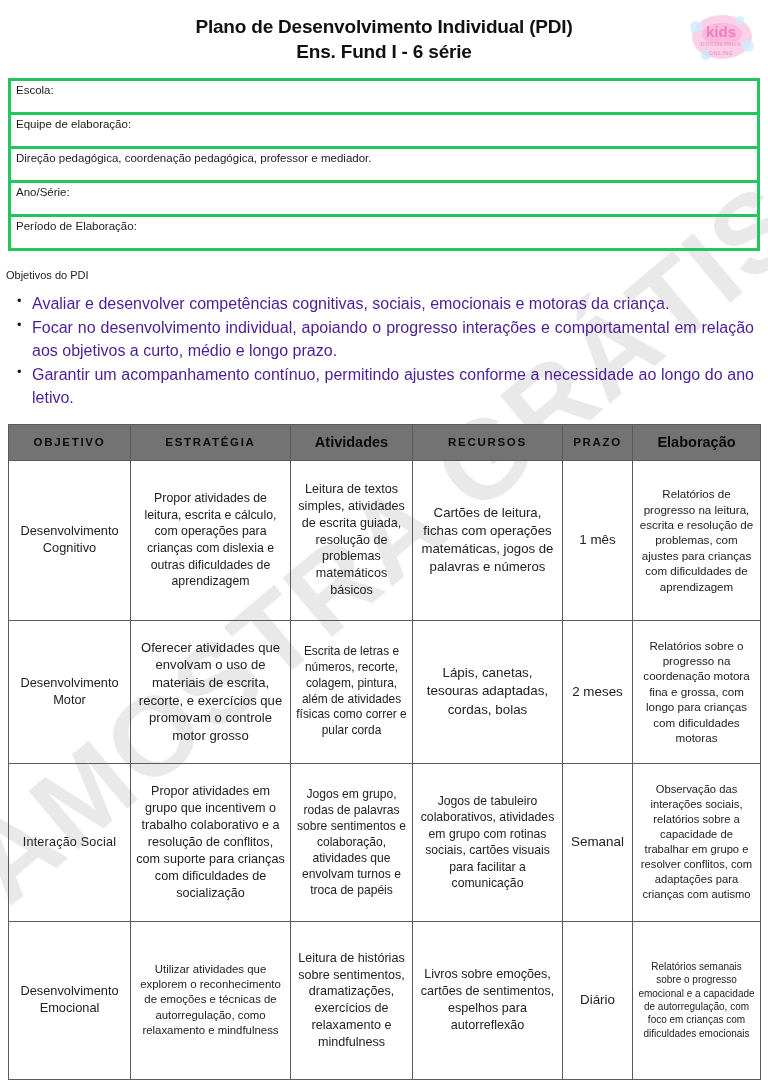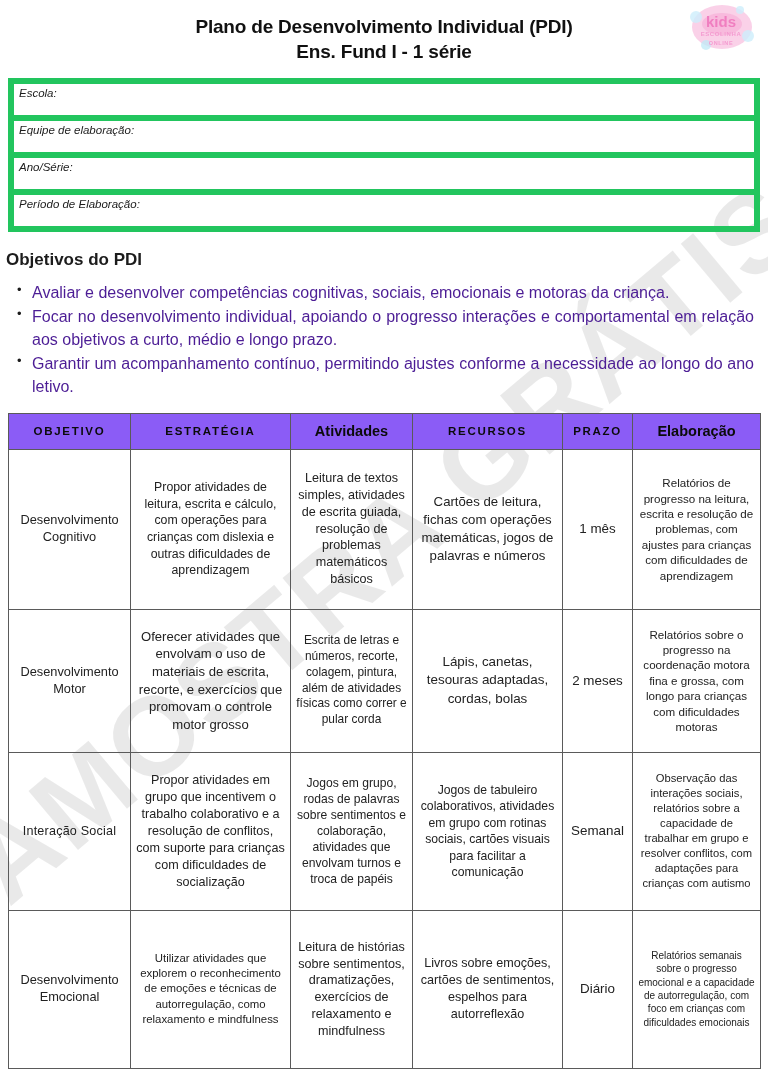--- a/index.html
+++ b/index.html
@@ -46,21 +46,21 @@
     z-index: 10;
     width: 768px;
     padding: 0;
     box-sizing: border-box;
   }
 
   
   #logo-wrap {
     position: absolute;
     right: 10px;
-    top: 0;
+    top: 10px;
     width: 74px;
     height: 54px;
     z-index: 20;
   }
   #logo-wrap svg { display: block; }
 
   
   .doc-title {
     text-align: center;
     font-family: "Liberation Sans", sans-serif;
@@ -84,36 +84,35 @@
   }
 
   
   .form-table {
     width: 752px;
     margin: 0 auto;
     border-collapse: collapse;
     table-layout: fixed;
   }
   .form-table td {
-    border: 6px solid #22c55e;
+    border: 3px solid #22c55e;
     height: 26px;
     padding: 2px 5px 3px 5px;
     font-size: 11.5px;
     line-height: 1.25;
     vertical-align: top;
     color: #1c1c1c;
     font-family: "Liberation Sans", sans-serif;
-    font-style: italic;
   }
 
   
   .section-heading {
     margin: 18px 0 12px 6px;
-    font-size: 17px;
-    font-weight: bold;
+    font-size: 11px;
+    font-weight: normal;
     color: #1c1c1c;
     font-family: "Liberation Sans", sans-serif;
   }
   ul.objectives {
     margin: 0 14px 0 6px;
     padding: 0 0 0 26px;
     list-style: none;
   }
   ul.objectives li {
     position: relative;
@@ -144,21 +143,21 @@
     border-collapse: collapse;
     table-layout: fixed;
   }
   table.matrix th,
   table.matrix td {
     border: 1px solid #5a5a5a;
     vertical-align: middle;
     text-align: center;
   }
   table.matrix thead th {
-    background: #8b5cf6;
+    background: #737373;
     height: 31px;
     padding: 2px 2px;
     color: #0b0b0b;
   }
   .th-mono {
     font-family: "Liberation Sans", sans-serif;
     font-weight: bold;
     font-size: 11.5px;
     letter-spacing: 1.7px;
   }
@@ -216,29 +215,32 @@
     <ellipse cx="38" cy="24" rx="20" ry="11" fill="#f5a8d4" opacity="0.55"></ellipse>
     <text x="37" y="27" font-family="'Liberation Sans', sans-serif" font-size="15" font-weight="bold" fill="#f07ec0" text-anchor="middle">kids</text>
     <text x="37" y="36" font-family="'Liberation Sans', sans-serif" font-size="6" font-weight="bold" fill="#f49ad0" text-anchor="middle" letter-spacing="0.6">ESCOLINHA</text>
     <text x="37" y="45" font-family="'Liberation Sans', sans-serif" font-size="5.5" font-weight="bold" fill="#f49ad0" text-anchor="middle" letter-spacing="0.6">ONLINE</text>
   </svg>
 </div>
 
 <div id="page">
 
   <h1 class="doc-title">Plano de Desenvolvimento Individual (PDI)</h1>
-  <h2 class="doc-subtitle">Ens. Fund I - 1 série</h2>
+  <h2 class="doc-subtitle">Ens. Fund I - 6 série</h2>
 
   <table class="form-table">
     <tbody>
       <tr>
         <td>Escola:</td>
       </tr>
       <tr>
         <td>Equipe de elaboração:</td>
+      </tr>
+      <tr>
+        <td>Direção pedagógica, coordenação pedagógica, professor e mediador.</td>
       </tr>
       <tr>
         <td>Ano/Série:</td>
       </tr>
       <tr>
         <td>Período de Elaboração:</td>
       </tr>
     </tbody>
   </table>
 

